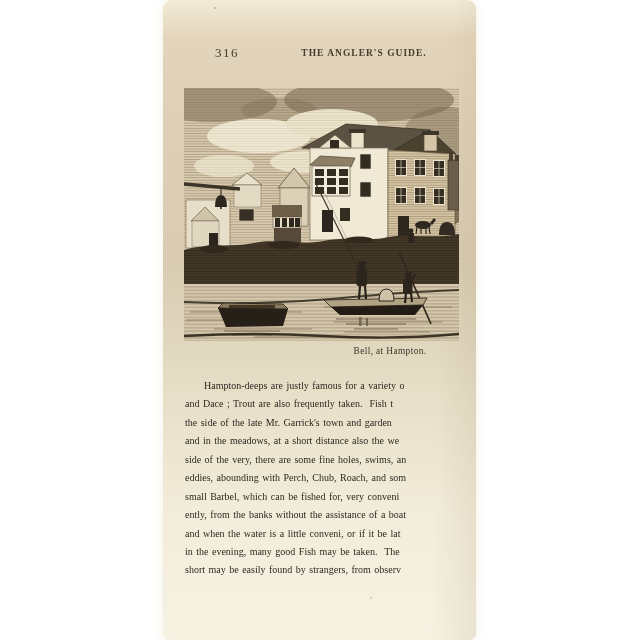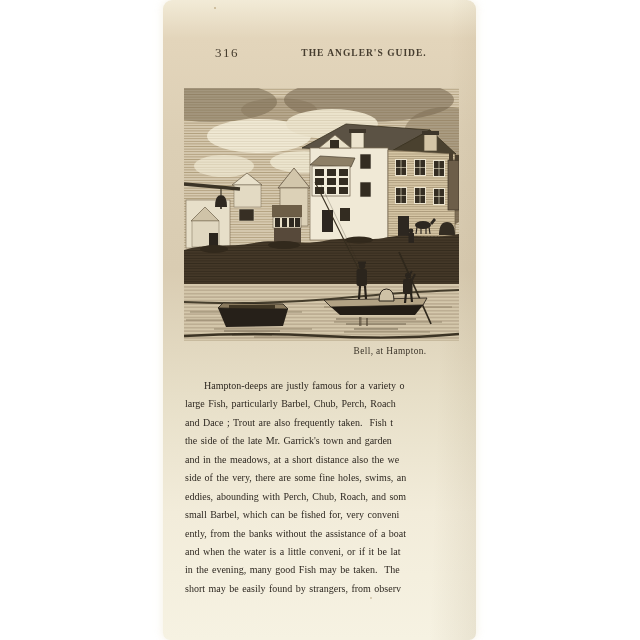--- a/index.html
+++ b/index.html
@@ -234,21 +234,20 @@
         </g>
 
         <path d="M0,248 Q70,244 140,248 T275,246" stroke="#2c2517" stroke-width="2.4" fill="none" opacity=".9"></path>
       </svg>
     </div>
 
     <div class="caption">Bell, at Hampton.</div>
 
     <div class="bodytext">
       <div class="line indent">Hampton-deeps are justly famous for a variety o</div>
-      <div class="line">large Fish, particularly Barbel, Chub, Perch, Roach</div>
       <div class="line">and Dace ; Trout are also frequently taken.  Fish t</div>
       <div class="line">the side of the late Mr. Garrick's town and garden</div>
       <div class="line">and in the meadows, at a short distance also the we</div>
       <div class="line">side of the very, there are some fine holes, swims, an</div>
       <div class="line">eddies, abounding with Perch, Chub, Roach, and som</div>
       <div class="line">small Barbel, which can be fished for, very conveni</div>
       <div class="line">ently, from the banks without the assistance of a boat</div>
       <div class="line">and when the water is a little conveni, or if it be lat</div>
       <div class="line">in the evening, many good Fish may be taken.  The</div>
       <div class="line">short may be easily found by strangers, from observ</div>

